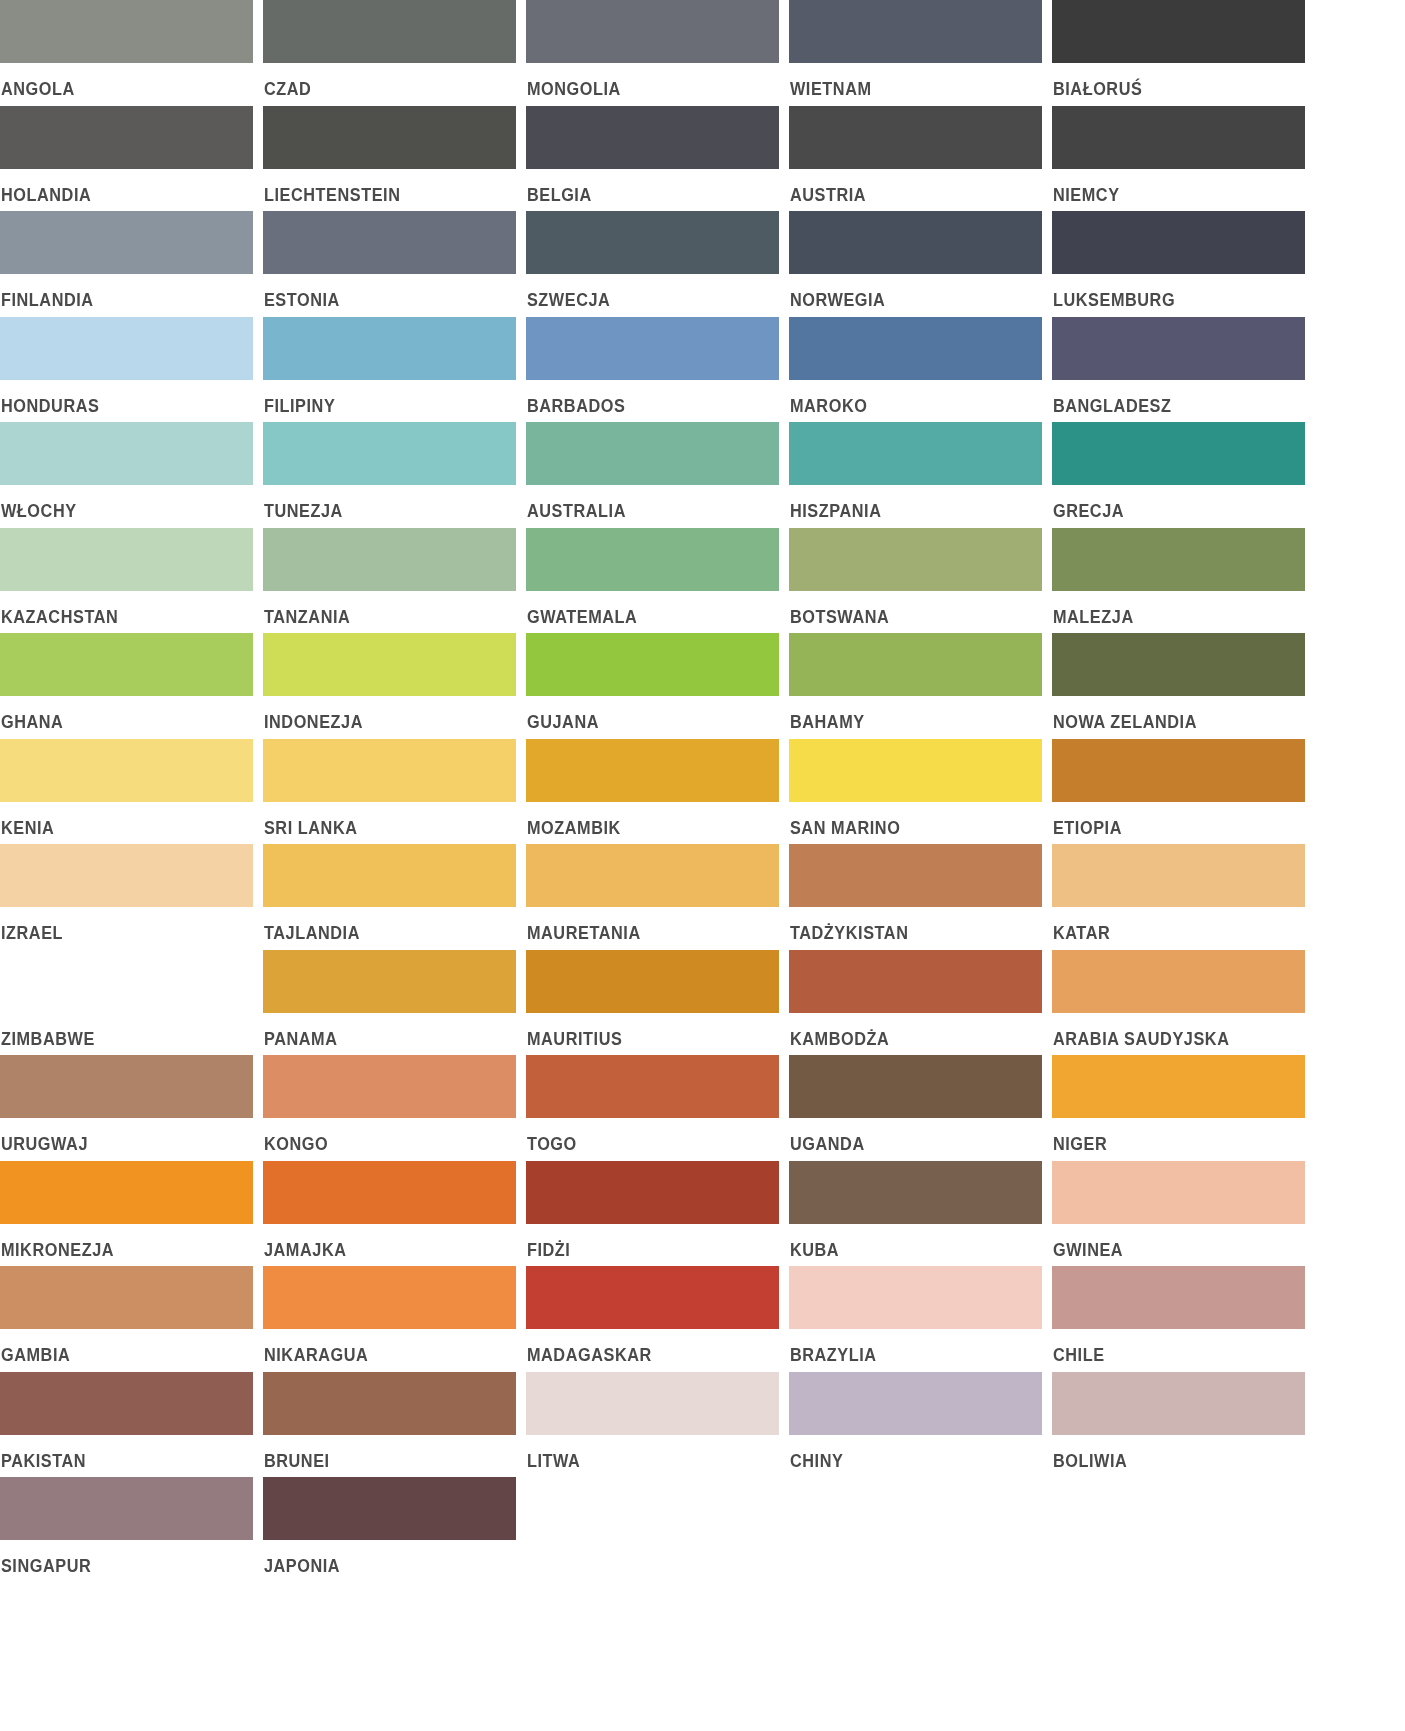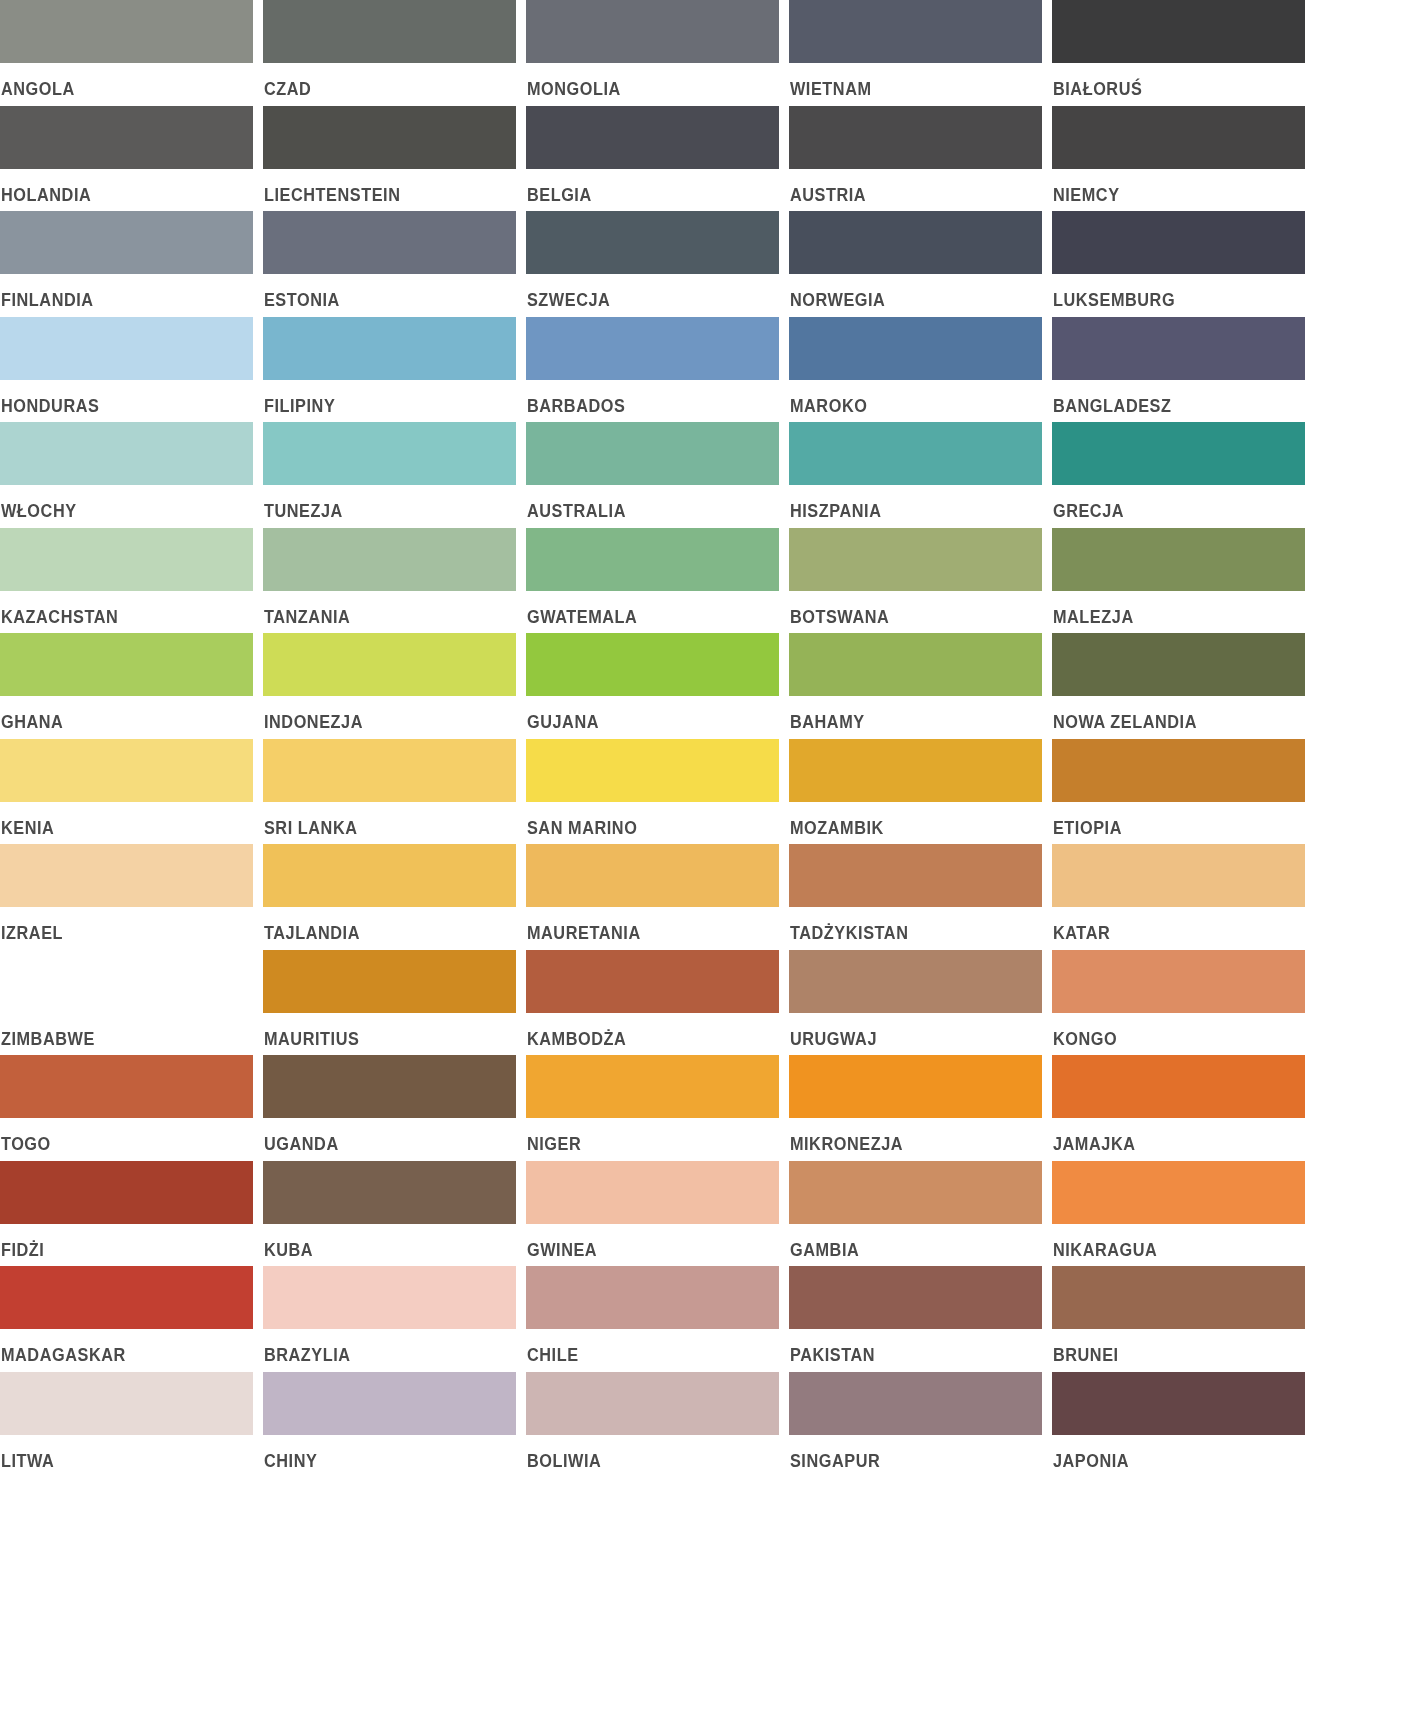--- a/index.html
+++ b/index.html
@@ -197,28 +197,28 @@
     </div>
     <div class="swatch-cell">
       <div class="swatch-chip" style="background: rgb(246, 220, 124);"></div>
       <div class="swatch-label">KENIA</div>
     </div>
     <div class="swatch-cell">
       <div class="swatch-chip" style="background: rgb(245, 207, 104);"></div>
       <div class="swatch-label">SRI LANKA</div>
     </div>
     <div class="swatch-cell">
+      <div class="swatch-chip" style="background: rgb(225, 168, 44);"></div>
+      <div class="swatch-label">MOZAMBIK</div>
+    </div>
+    <div class="swatch-cell">
       <div class="swatch-chip" style="background: rgb(246, 220, 73);"></div>
       <div class="swatch-label">SAN MARINO</div>
     </div>
     <div class="swatch-cell">
-      <div class="swatch-chip" style="background: rgb(225, 168, 44);"></div>
-      <div class="swatch-label">MOZAMBIK</div>
-    </div>
-    <div class="swatch-cell">
       <div class="swatch-chip" style="background: rgb(197, 127, 44);"></div>
       <div class="swatch-label">ETIOPIA</div>
     </div>
     <div class="swatch-cell">
       <div class="swatch-chip" style="background: rgb(244, 210, 164);"></div>
       <div class="swatch-label">IZRAEL</div>
     </div>
     <div class="swatch-cell">
       <div class="swatch-chip" style="background: rgb(240, 193, 88);"></div>
       <div class="swatch-label">TAJLANDIA</div>
@@ -233,26 +233,34 @@
     </div>
     <div class="swatch-cell">
       <div class="swatch-chip" style="background: rgb(238, 192, 132);"></div>
       <div class="swatch-label">KATAR</div>
     </div>
     <div class="swatch-cell">
       <div class="swatch-chip"></div>
       <div class="swatch-label">ZIMBABWE</div>
     </div>
     <div class="swatch-cell">
+      <div class="swatch-chip" style="background: rgb(220, 163, 56);"></div>
+      <div class="swatch-label">PANAMA</div>
+    </div>
+    <div class="swatch-cell">
       <div class="swatch-chip" style="background: rgb(207, 138, 33);"></div>
       <div class="swatch-label">MAURITIUS</div>
     </div>
     <div class="swatch-cell">
       <div class="swatch-chip" style="background: rgb(179, 93, 62);"></div>
       <div class="swatch-label">KAMBODŻA</div>
+    </div>
+    <div class="swatch-cell">
+      <div class="swatch-chip" style="background: rgb(231, 161, 95);"></div>
+      <div class="swatch-label">ARABIA SAUDYJSKA</div>
     </div>
     <div class="swatch-cell">
       <div class="swatch-chip" style="background: rgb(174, 131, 104);"></div>
       <div class="swatch-label">URUGWAJ</div>
     </div>
     <div class="swatch-cell">
       <div class="swatch-chip" style="background: rgb(221, 141, 99);"></div>
       <div class="swatch-label">KONGO</div>
     </div>
     <div class="swatch-cell">

